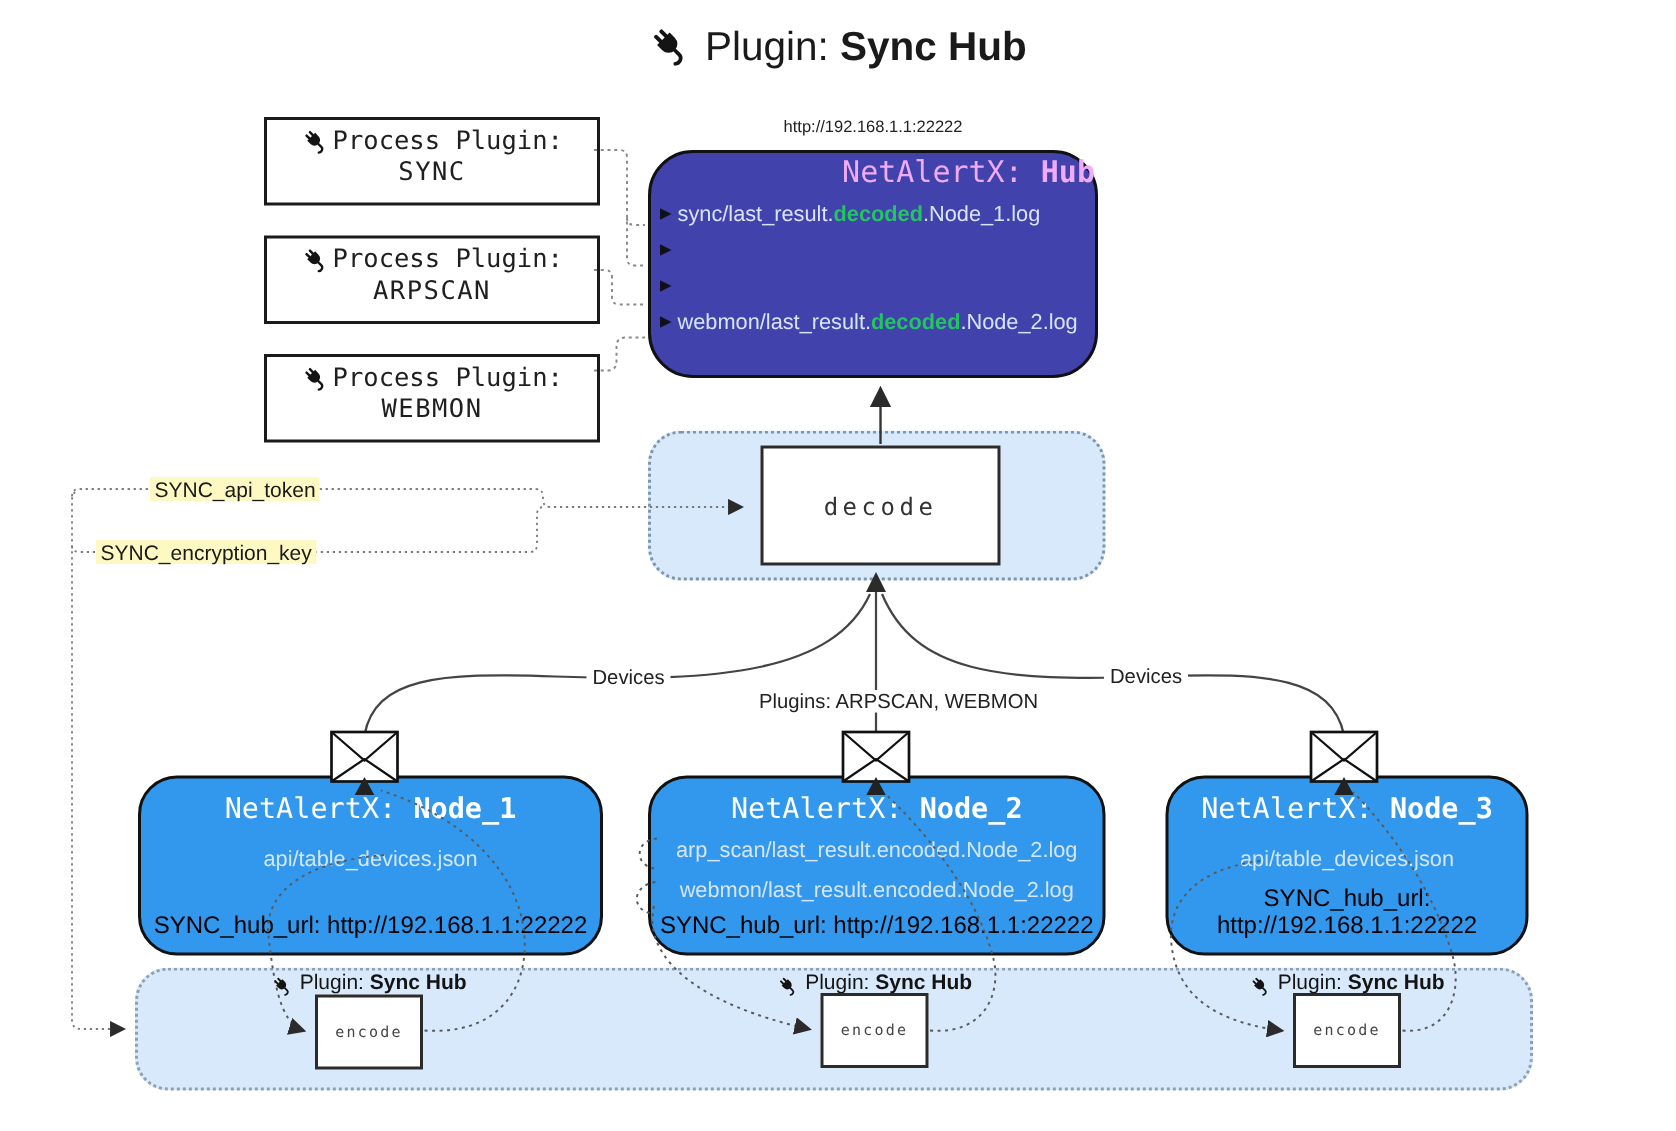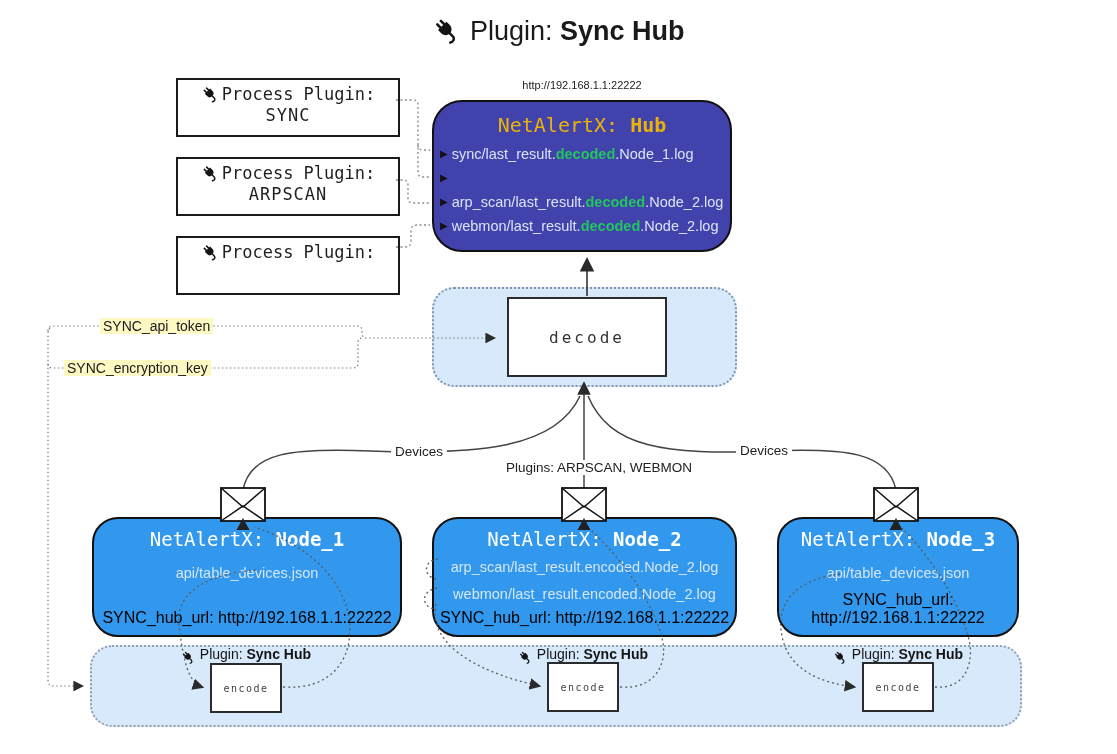--- a/index.html
+++ b/index.html
@@ -14,22 +14,22 @@
 
   
   .pbox{left:176px;width:220px;height:55px;background:#fff;border:2px solid #1a1a1a;z-index:2;
         font-family:"DejaVu Sans Mono",monospace;font-size:17px;color:#1f1f1f;text-align:center;}
   .pbox .l1{margin-top:4px;display:flex;align-items:center;justify-content:center;gap:2px;}
   .pbox .l2{margin-top:1px;letter-spacing:1px;}
 
   
   #hub{left:432px;top:100px;width:300px;height:152px;background:#4142ac;border:2.5px solid #111;
        border-radius:30px;z-index:2;box-sizing:border-box;}
-  #hub .hub-title{margin-top:11px;text-align:center;font-family:"DejaVu Sans Mono",monospace;
-       font-size:20px;color:#eab308;}
+  #hub .hub-title{margin-top:0;text-align:right;font-family:"DejaVu Sans Mono",monospace;
+       font-size:20px;color:#f0abfc;}
   #hub .hub-title b{font-weight:700;}
   #hub .hub-logs{margin-top:5px;padding-left:6px;}
   .hublog{display:flex;align-items:center;gap:4px;height:24px;font-size:14.5px;color:#d9e5f7;}
   .hublog .tri{color:#101018;font-size:10px;line-height:1;}
   .hublog b{font-weight:700;color:#22c55e;}
   #hub-url{left:432px;top:79px;width:300px;text-align:center;font-size:11px;color:#222;z-index:5;}
 
   
   #decode-panel{left:432px;top:287px;width:305px;height:100px;background:#d8e9fb;
        border:2px dotted #7e96ad;border-radius:22px;z-index:2;box-sizing:border-box;}
@@ -182,39 +182,39 @@
         <svg class="plug" width="19" height="19" viewBox="0 0 32 32">
           <g transform="rotate(-45 16 16)">
             <rect x="12.2" y="2.5" width="2.8" height="7" rx="1.2" fill="#141414"></rect>
             <rect x="17.6" y="2.5" width="2.8" height="7" rx="1.2" fill="#141414"></rect>
             <path d="M10 8.5 h12.6 v5.2 a6.3 6.3 0 0 1 -12.6 0 z" fill="#141414"></path>
             <path d="M16.3 20 v4.5 c0 3.4 -4.2 4.6 -6.6 2.6" fill="none" stroke="#141414" stroke-width="2.6" stroke-linecap="round"></path>
           </g>
         </svg>
         <span>Process Plugin:</span>
       </div>
+    <div class="l2">WEBMON</div>
   </div>
 
   <div id="hub-url" class="abs">http://192.168.1.1:22222</div>
   <div id="hub" class="abs">
     <div class="hub-title">
       <span>NetAlertX:</span>
       <b>Hub</b>
     </div>
     <div class="hub-logs">
       <div class="hublog">
           <span class="tri">▶</span>
           <span><span>sync/last_result.</span><b>decoded</b><span>.Node_1.log</span></span>
         </div>
       <div class="hublog">
           <span class="tri">▶</span>
         </div>
       <div class="hublog">
           <span class="tri">▶</span>
-          <span><span>arp_scan/last_result.</span><b>decoded</b><span>.Node_2.log</span></span>
         </div>
       <div class="hublog">
           <span class="tri">▶</span>
           <span><span>webmon/last_result.</span><b>decoded</b><span>.Node_2.log</span></span>
         </div>
     </div>
   </div>
 
   <div id="decode-panel" class="abs"></div>
   <div id="decode-box" class="abs">decode</div>

